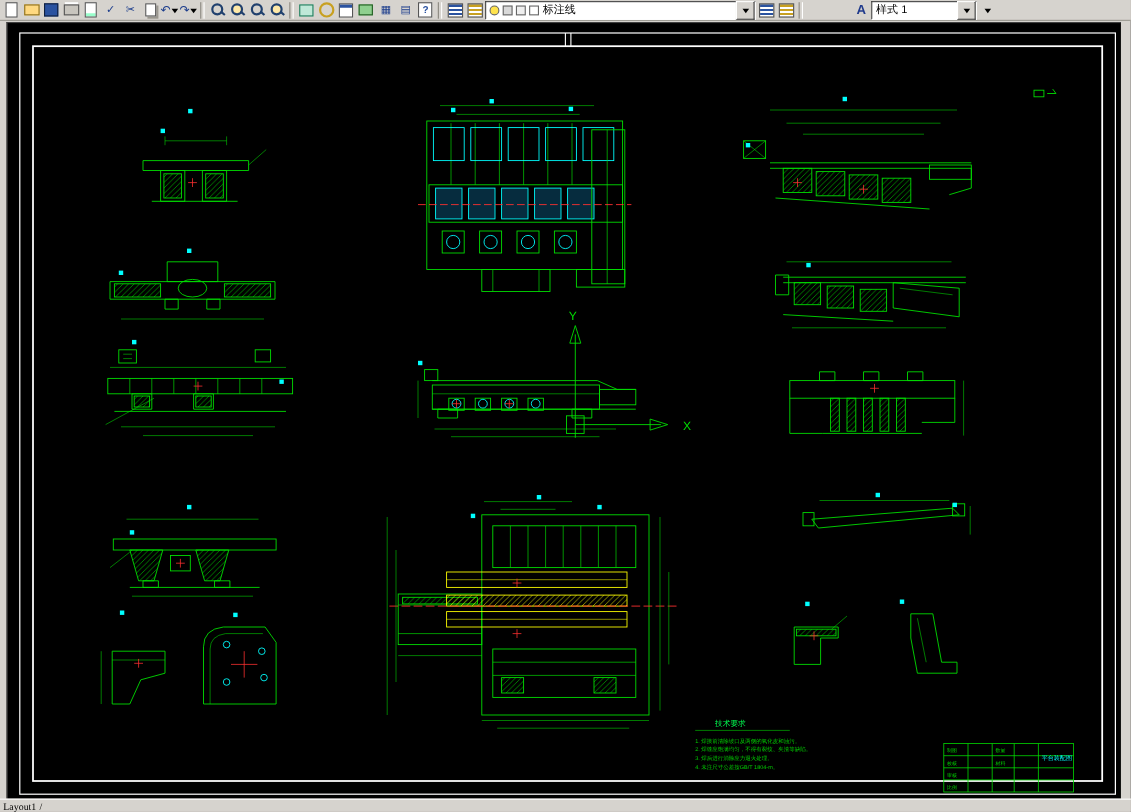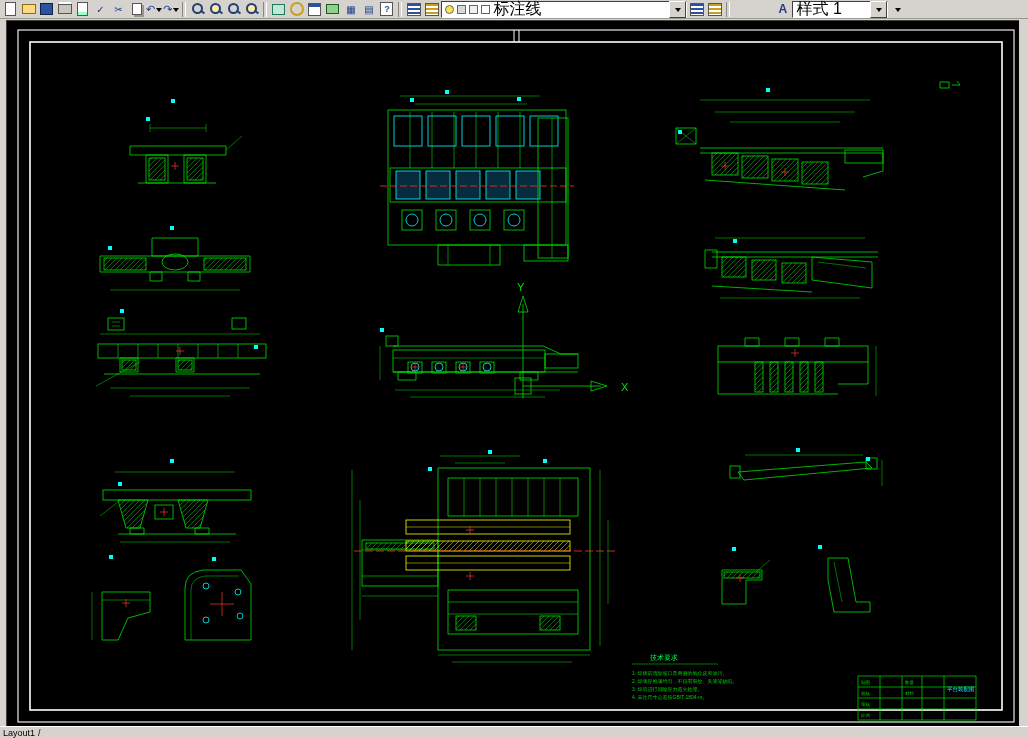--- a/index.html
+++ b/index.html
@@ -25,39 +25,39 @@
       border:2px solid #20406e;border-radius:50%}
   .mag i::after{content:"";position:absolute;left:10px;top:9px;width:5px;height:2px;
       background:#20406e;transform:rotate(40deg)}
   .m2 i::before{background:#ffe9a8}
   .bars i{width:12px;height:11px;background:repeating-linear-gradient(180deg,#2a52a0 0 2px,#fff 2px 4px);border:1px solid #555}
   .bars2 i{width:12px;height:11px;background:repeating-linear-gradient(180deg,#c8a020 0 2px,#fff 2px 4px);border:1px solid #555}
   .combo{display:flex;align-items:center;height:17px;background:#fff;
     border-top:1px solid #404040;border-left:1px solid #404040;
     border-bottom:1px solid #fff;border-right:1px solid #fff;
     font-size:10px;padding-left:3px;gap:3px;box-sizing:border-box;flex:0 0 auto}
-  .combo .val{color:#000;white-space:nowrap;font-size:16px}
+  .combo .val{color:#000;white-space:nowrap;font-size:10px}
   .cbtn{margin-left:auto;width:15px;height:15px;background:#d6d3ce;
     border:1px solid;border-color:#fff #404040 #404040 #fff;
     display:flex;align-items:center;justify-content:center;flex:0 0 auto}
   .chip{width:7px;height:7px;border:1px solid #666;flex:0 0 auto}
   .spacer{flex:0 0 auto}
   
   .canvas{
     position:absolute;left:6px;top:20px;width:1012px;height:706px;background:#000;z-index:1;
     border-top:1px solid #404040;border-left:1px solid #404040;
   }
   svg.overlay{position:absolute;left:0;top:0;width:1028px;height:738px;z-index:2;pointer-events:none}
   svg text{font-family:"Liberation Sans",sans-serif}
   
   .statusbar{
     position:absolute;left:0;bottom:0;width:1028px;height:12px;z-index:3;
     background:#d6d3ce;border-top:1px solid #fff;
     display:flex;align-items:center;padding-left:3px;box-sizing:border-box;
-    font-size:9px;color:#000;gap:3px;
+    font-size:9px;color:#000;gap:3px;font-family:Liberation Serif, serif;
   }
 </style>
 </head>
 <body>
 
 <div class="toolbar">
   <span class="ic">
       <i style="width:9px;height:12px;background:#fff;border:1px solid #555"></i>
     </span>
   <span class="ic">

